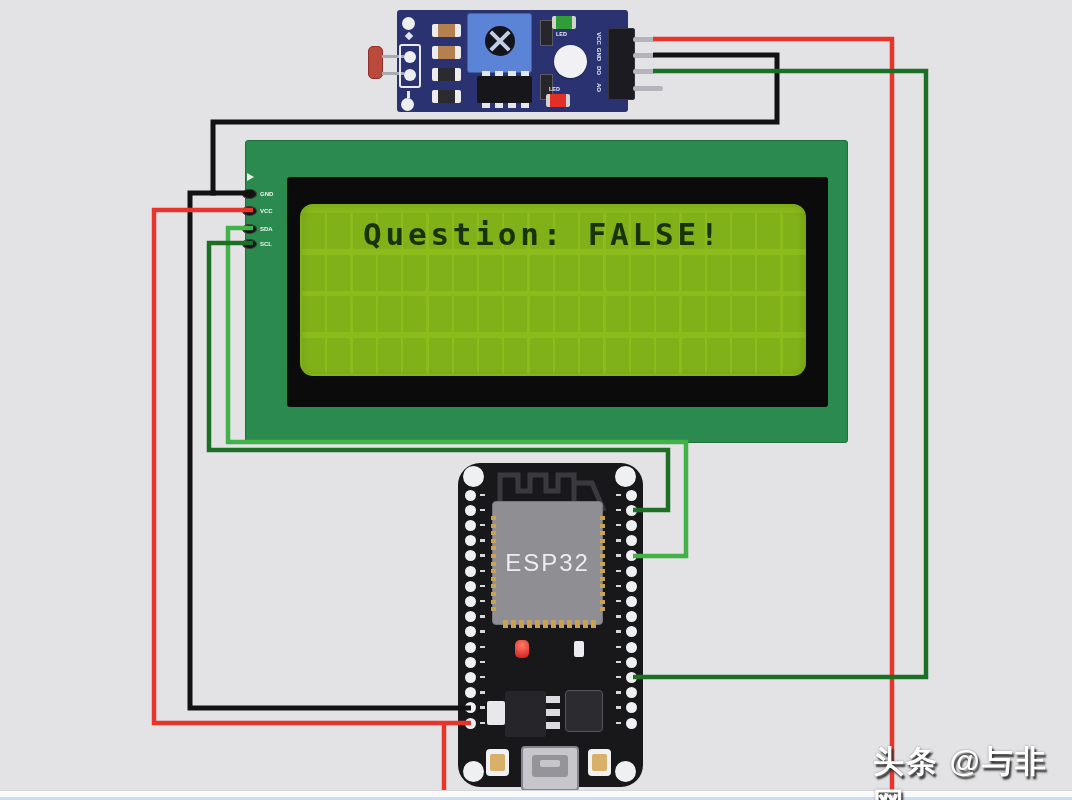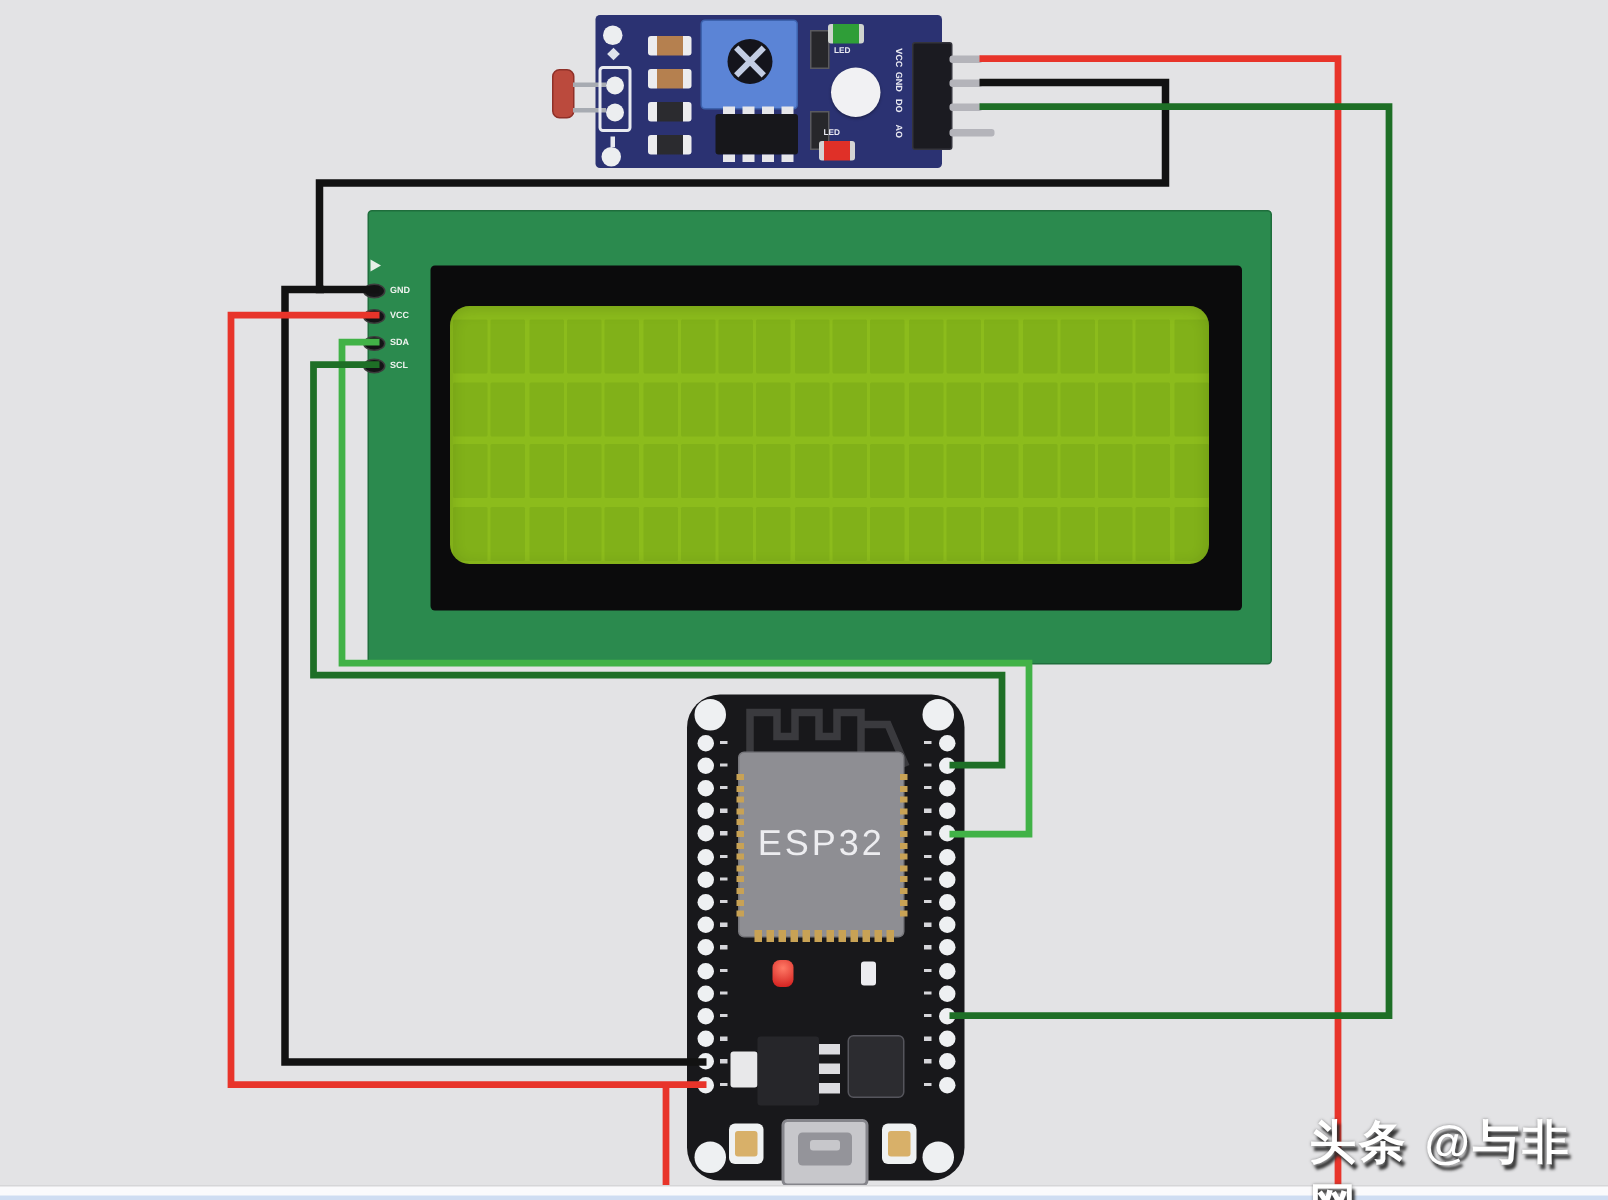--- a/index.html
+++ b/index.html
@@ -198,20 +198,21 @@
             <div class="lcd-cell" style="position: absolute; left: 280.3px; top: 133.5px;"></div>
             <div class="lcd-cell" style="position: absolute; left: 305.6px; top: 133.5px;"></div>
             <div class="lcd-cell" style="position: absolute; left: 330.9px; top: 133.5px;"></div>
             <div class="lcd-cell" style="position: absolute; left: 356.2px; top: 133.5px;"></div>
             <div class="lcd-cell" style="position: absolute; left: 381.5px; top: 133.5px;"></div>
             <div class="lcd-cell" style="position: absolute; left: 406.8px; top: 133.5px;"></div>
             <div class="lcd-cell" style="position: absolute; left: 432.1px; top: 133.5px;"></div>
             <div class="lcd-cell" style="position: absolute; left: 457.4px; top: 133.5px;"></div>
             <div class="lcd-cell" style="position: absolute; left: 482.7px; top: 133.5px;"></div>
           </div>
+        <div class="lcd-text">Question: FALSE!</div>
       </div>
     </div>
   </div>
 
   <div class="abs zlow" id="esp-board">
     <div class="abs esp-mount" style="left:4.5px;top:2.5px"></div>
     <div class="abs esp-mount" style="left:156.5px;top:2.5px"></div>
     <div class="abs esp-mount" style="left:4.5px;top:297.5px"></div>
     <div class="abs esp-mount" style="left:156.5px;top:297.5px"></div>
 

